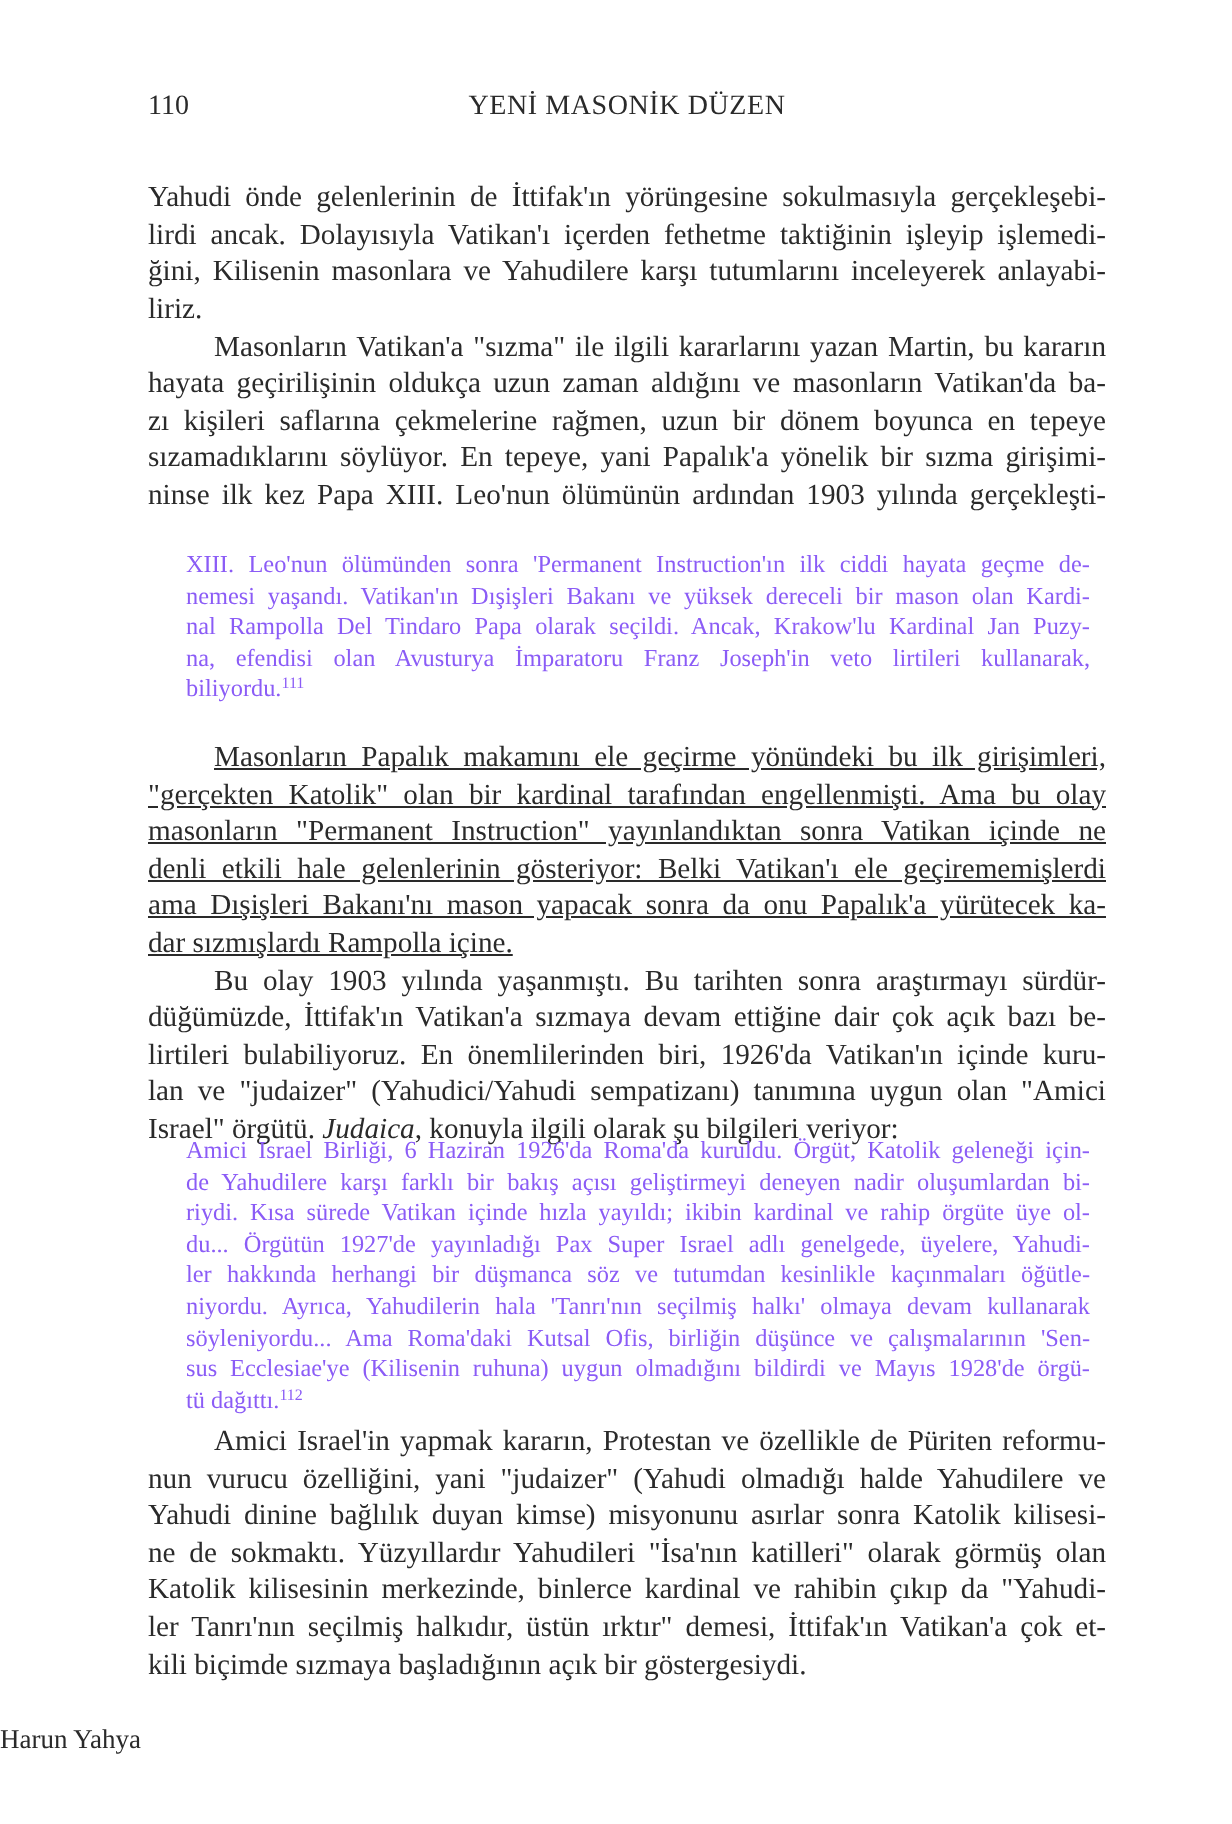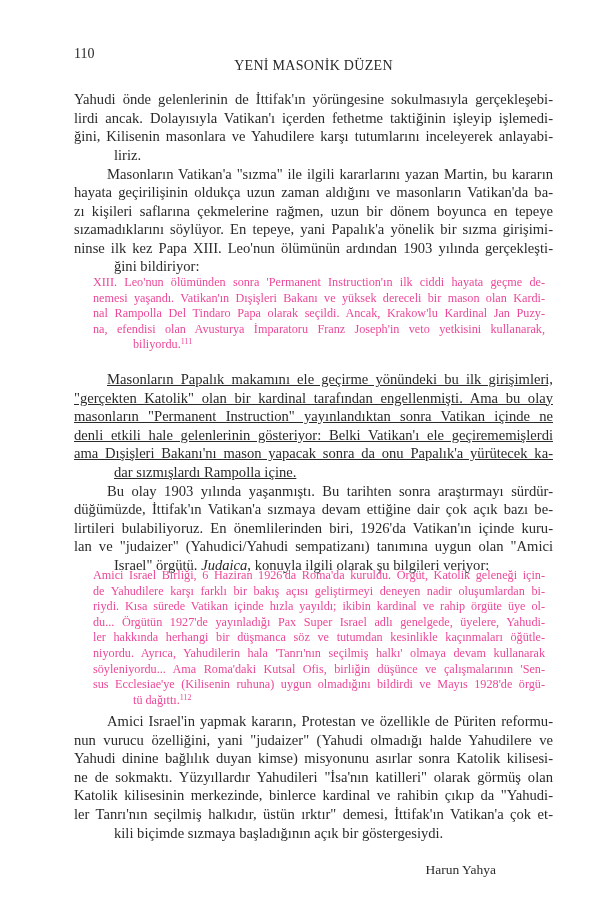--- a/index.html
+++ b/index.html
@@ -1,31 +1,31 @@
 <!DOCTYPE html>
 <html><head>
 <meta charset="utf-8">
 <style>
   html, body { margin:0; padding:0; background:#ffffff; }
   body { width:616px; height:912px; position:relative; overflow:hidden;
          font-family: "Liberation Serif", "DejaVu Serif", serif; color:#2a2a2a; }
   .page { position:absolute; left:0; top:0; width:616px; height:912px; }
   .running-head { position:absolute; top:46px; left:74px; width:479px; height:20px; font-size:14px; }
   .page-number { position:absolute; left:0; top:0; }
-  .running-title { position:absolute; left:0; right:0; top:12px; text-align:center; letter-spacing:0.3px; }
+  .running-title { position:absolute; left:0; right:0; top:0; text-align:center; letter-spacing:0.3px; }
   .block { position:absolute; }
   .body-text { left:74px; width:479px; font-size:14.6px; }
   .body-text .line { height:18.6px; line-height:18.6px; }
-  .quote-text { left:93px; width:452px; font-size:12.2px; color:#ec4899; }
+  .quote-text { left:93px; width:452px; font-size:12.2px; color:#8b5cf6; }
   .quote-text .line { height:15.6px; line-height:15.6px; }
   .line { display:block; text-align:justify; text-align-last:justify; white-space:nowrap; overflow:visible; }
-  .line.last { text-align-last:left;margin-left:40px; }
+  .line.last { text-align-last:left; }
   .line.indent { text-indent:33px; }
   sup.fn { font-size:8px; vertical-align:4px; line-height:0; }
-  .footer { position:absolute; top:862px; left:0; width:496px; text-align:right; font-size:13.5px; }
+  .footer { position:absolute; top:862px; left:0; width:496px; text-align:left; font-size:13.5px; }
   em { }
 </style>
 </head>
 <body>
 
 <div class="page">
 
   <div class="running-head">
     <span class="page-number">110</span>
     <span class="running-title">YENİ MASONİK DÜZEN</span>
@@ -37,28 +37,27 @@
     <span class="line">ğini, Kilisenin masonlara ve Yahudilere karşı tutumlarını inceleyerek anlayabi-</span>
     <span class="line last">liriz.</span>
   </div>
 
   <div class="block body-text" style="top:164.5px;">
     <span class="line indent">Masonların Vatikan'a "sızma" ile ilgili kararlarını yazan Martin, bu kararın</span>
     <span class="line">hayata geçirilişinin oldukça uzun zaman aldığını ve masonların Vatikan'da ba-</span>
     <span class="line">zı kişileri saflarına çekmelerine rağmen, uzun bir dönem boyunca en tepeye</span>
     <span class="line">sızamadıklarını söylüyor. En tepeye, yani Papalık'a yönelik bir sızma girişimi-</span>
     <span class="line">ninse ilk kez Papa XIII. Leo'nun ölümünün ardından 1903 yılında gerçekleşti-</span>
-    <span class="line last">ğini bildiriyor:</span>
   </div>
 
   <div class="block quote-text" style="top:275px;">
     <span class="line">XIII. Leo'nun ölümünden sonra 'Permanent Instruction'ın ilk ciddi hayata geçme de-</span>
     <span class="line">nemesi yaşandı. Vatikan'ın Dışişleri Bakanı ve yüksek dereceli bir mason olan Kardi-</span>
     <span class="line">nal Rampolla Del Tindaro Papa olarak seçildi. Ancak, Krakow'lu Kardinal Jan Puzy-</span>
-    <span class="line">na, efendisi olan Avusturya İmparatoru Franz Joseph'in veto yetkisini kullanarak,</span>
+    <span class="line">na, efendisi olan Avusturya İmparatoru Franz Joseph'in veto lirtileri kullanarak,</span>
     <span class="line last"><span>biliyordu.</span><sup class="fn">111</sup></span>
   </div>
 
   <div class="block body-text" style="top:370px;text-decoration:underline;">
     <span class="line indent">Masonların Papalık makamını ele geçirme yönündeki bu ilk girişimleri,</span>
     <span class="line">"gerçekten Katolik" olan bir kardinal tarafından engellenmişti. Ama bu olay</span>
     <span class="line">masonların "Permanent Instruction" yayınlandıktan sonra Vatikan içinde ne</span>
     <span class="line">denli etkili hale gelenlerinin gösteriyor: Belki Vatikan'ı ele geçirememişlerdi</span>
     <span class="line">ama Dışişleri Bakanı'nı mason yapacak sonra da onu Papalık'a yürütecek ka-</span>
     <span class="line last">dar sızmışlardı Rampolla içine.</span>

